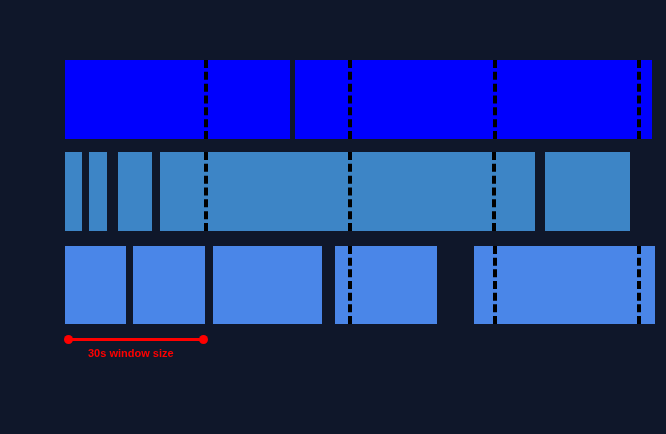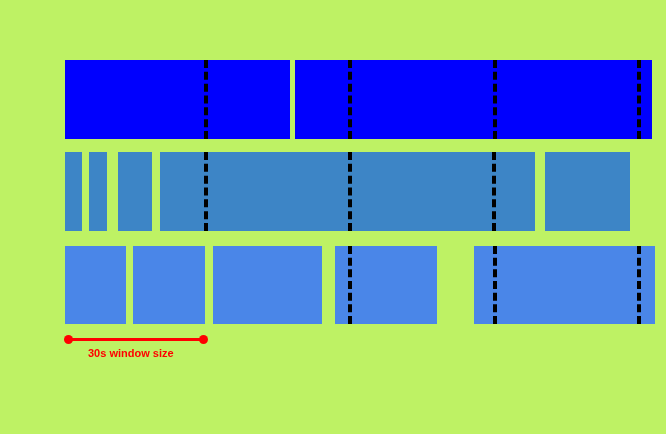--- a/index.html
+++ b/index.html
@@ -31,21 +31,21 @@
     color: #ff0000;
     font-weight: bold;
     font-size: 11px;
     line-height: 13px;
     white-space: nowrap;
   }
 </style>
 </head>
 <body>
 
-<div class="canvas" id="diagram-canvas" style="width: 666px; height: 434px; background: #bef264;">
+<div class="canvas" id="diagram-canvas" style="width: 666px; height: 434px; background: #0f172a;">
   <div class="row-layer" id="rows-host">
       <div class="window-bar" style="left: 65px; top: 60px; width: 225px; height: 79px; background: rgb(0, 0, 254);"></div>
       <div class="window-bar" style="left: 295px; top: 60px; width: 357px; height: 79px; background: rgb(0, 0, 254);"></div>
       <div class="dash-line" style="left: 204px; top: 60px; height: 79px;"></div>
       <div class="dash-line" style="left: 348px; top: 60px; height: 79px;"></div>
       <div class="dash-line" style="left: 493px; top: 60px; height: 79px;"></div>
       <div class="dash-line" style="left: 637px; top: 60px; height: 79px;"></div>
       <div class="window-bar" style="left: 65px; top: 152px; width: 17px; height: 79px; background: rgb(61, 133, 198);"></div>
       <div class="window-bar" style="left: 89px; top: 152px; width: 18px; height: 79px; background: rgb(61, 133, 198);"></div>
       <div class="window-bar" style="left: 118px; top: 152px; width: 34px; height: 79px; background: rgb(61, 133, 198);"></div>

